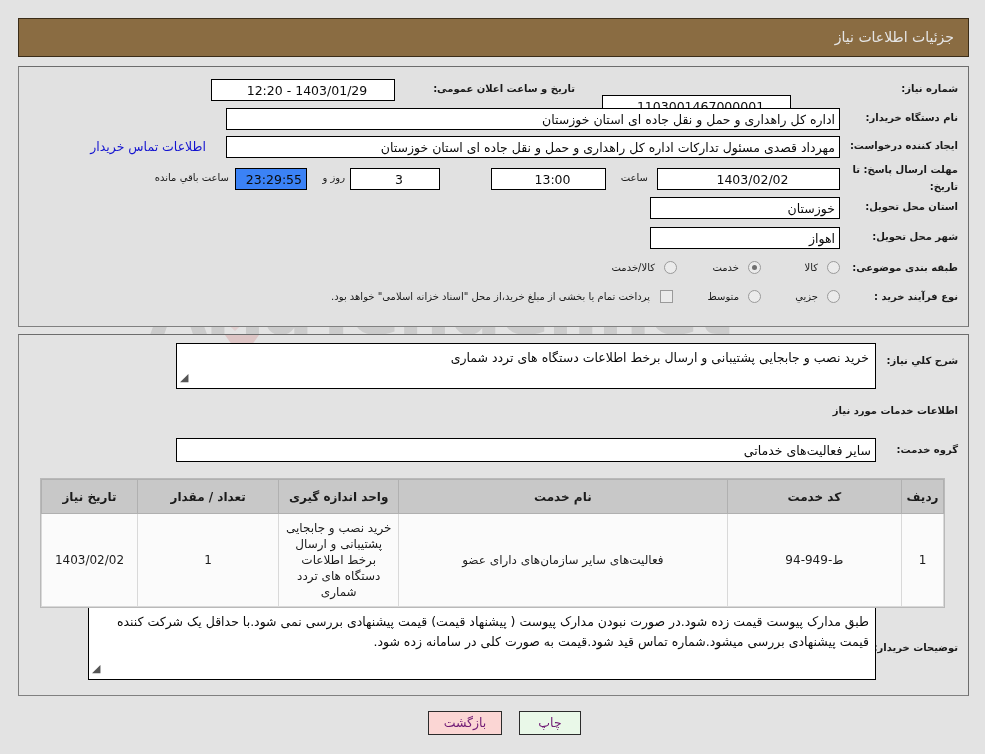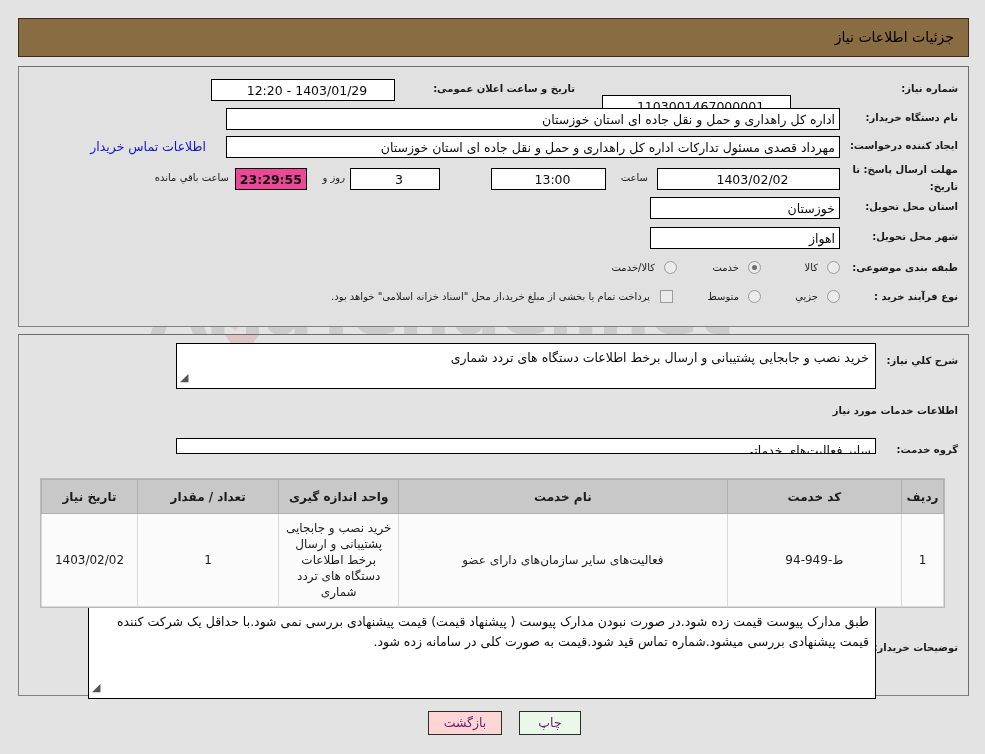--- a/index.html
+++ b/index.html
@@ -71,21 +71,21 @@
     width: 951px; height: 39px;
     background: #8a6c42;
     border: 1px solid #3a2c18;
     color: #ffffff;
     z-index: 3;
   }
   .title-bar .t {
     position: absolute;
     right: 14px; top: 10px;
     font-size: 14px;
-    color: #000000;
+    color: #e5e5e5;
   }
 
   
   .panel {
     position: absolute;
     background: #e1e1e1;
     border: 1px solid #808080;
     border-top-color: #6d6d6d;
     border-right-color: #6d6d6d;
     z-index: 2;
@@ -110,21 +110,21 @@
     color: #0a0a0a;
     padding: 2px 4px 0 12px;
     height: 22px;
     line-height: 17px;
     overflow: hidden;
     white-space: nowrap;
     text-align: center;
     font-family: "DejaVu Sans", "Liberation Sans", sans-serif;
   }
   .fld.rt { text-align: right; }
-  .fld.yellow { background: #ec4899; font-weight: bold; }
+  .fld.yellow { background: #3b82f6; }
 
   
   .radio {
     position: absolute;
     width: 13px; height: 13px;
     border-radius: 50%;
     border: 1px solid #9a9a9a;
     background: #ebebeb;
   }
   .radio.on::after {
@@ -300,24 +300,24 @@
 
   <span class="lbl b" style="right:10px; top:20px;">شرح کلي نياز:</span>
   <div class="tarea" style="right:92px; top:8px; width:700px; height:46px;">
     <span>خرید نصب و جابجایی پشتیبانی و ارسال برخط اطلاعات دستگاه های تردد شماری</span>
     <span class="grip" style="left:3px; bottom:0px;">◢</span>
   </div>
 
   <span class="lbl b" style="right:10px; top:70px;">اطلاعات خدمات مورد نیاز</span>
 
   <span class="lbl b" style="right:10px; top:109px;">گروه خدمت:</span>
-  <div class="fld rt" style="right:92px; top:103px; width:700px; height:16px; line-height:19px;">سایر فعالیت‌های خدماتی</div>
+  <div class="fld rt" style="right:92px; top:103px; width:700px; height:24px; line-height:19px;">سایر فعالیت‌های خدماتی</div>
 
   <span class="lbl b" style="right:10px; top:307px;">توضیحات خریدار:</span>
-  <div class="tarea" style="right:92px; top:272px; width:788px; height:92px;">
+  <div class="tarea" style="right:92px; top:272px; width:788px; height:73px;">
     <span>طبق مدارک پیوست قیمت زده شود.در صورت نبودن مدارک پیوست ( پیشنهاد قیمت) قیمت پیشنهادی بررسی نمی شود.با حداقل یک شرکت کننده قیمت پیشنهادی بررسی میشود.شماره تماس قید شود.قیمت به صورت کلی در سامانه زده شود.</span>
     <span class="grip" style="left:3px; bottom:0px;">◢</span>
   </div>
 </div>
 
 <div class="tbl-wrap">
   <table class="dt">
     <thead>
       <tr>
         <th class="col-radif">ردیف</th>

